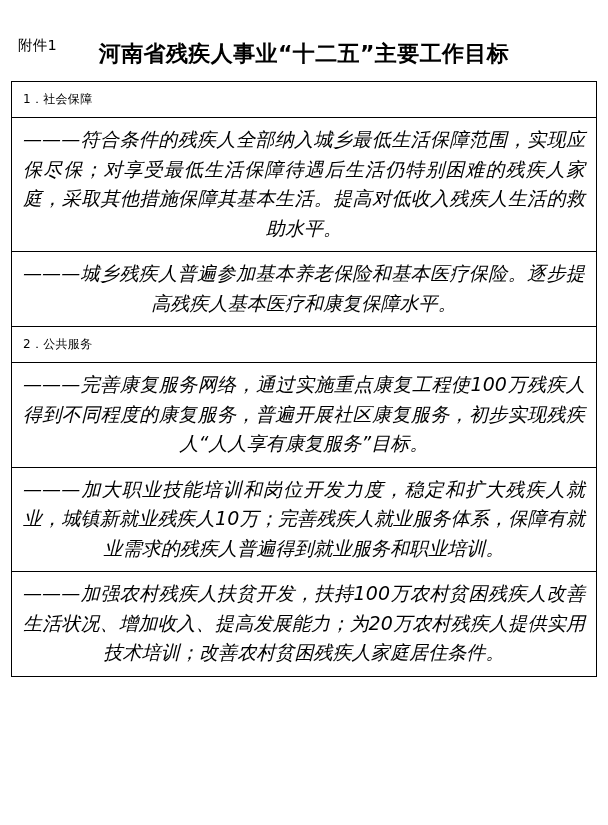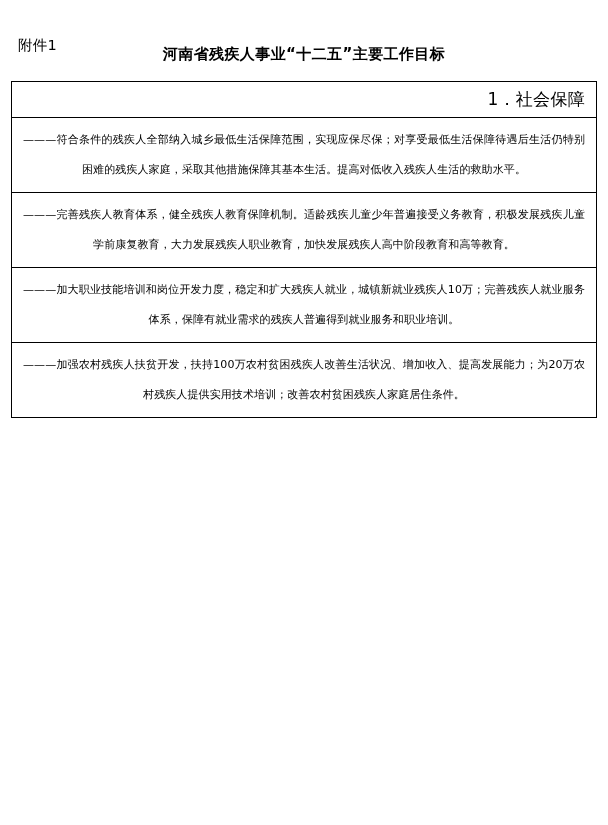--- a/index.html
+++ b/index.html
@@ -33,21 +33,21 @@
     white-space: nowrap;
     margin-top: 28px;
   }
 
   .doc-title {
     position: absolute;
     left: 0;
     top: 42px;
     width: 608px;
     text-align: center;
-    font-size: 15px;
+    font-size: 22px;
     font-weight: bold;
     line-height: 24px;
     letter-spacing: 0.4px;
   }
 
   .goals-table {
     position: absolute;
     left: 11px;
     top: 81px;
     width: 586px;
@@ -59,35 +59,36 @@
     border: 1.3px solid #000000;
     padding: 0;
     vertical-align: middle;
   }
 
   .cell-inner {
     padding: 7px 11px 8px 11px;
   }
 
   .section-head .cell-inner {
-    text-align: right;
-    font-size: 17px;
+    text-align: left;
+    font-size: 12px;
     line-height: 22px;
     padding-top: 6px;
     padding-bottom: 7px;
     letter-spacing: 0.3px;
   }
 
   .goal-row .cell-inner {
-    font-size: 11px;
+    font-size: 19px;
     line-height: 29.5px;
     text-align: justify;
     text-align-last: center;
     text-justify: inter-ideograph;
     letter-spacing: 0.1px;
+    font-style: italic;
   }
 </style>
 </head>
 <body>
 
 <div class="page">
 
   <div class="attachment-label">附件1</div>
 
   <div class="doc-title">河南省残疾人事业“十二五”主要工作目标</div>
@@ -99,21 +100,31 @@
             <div class="cell-inner">1．社会保障</div>
           </td>
         </tr>
         <tr class="goal-row">
           <td>
             <div class="cell-inner">———符合条件的残疾人全部纳入城乡最低生活保障范围，实现应保尽保；对享受最低生活保障待遇后生活仍特别困难的残疾人家庭，采取其他措施保障其基本生活。提高对低收入残疾人生活的救助水平。</div>
           </td>
         </tr>
         <tr class="goal-row">
           <td>
-            <div class="cell-inner">———完善残疾人教育体系，健全残疾人教育保障机制。适龄残疾儿童少年普遍接受义务教育，积极发展残疾儿童学前康复教育，大力发展残疾人职业教育，加快发展残疾人高中阶段教育和高等教育。</div>
+            <div class="cell-inner">———城乡残疾人普遍参加基本养老保险和基本医疗保险。逐步提高残疾人基本医疗和康复保障水平。</div>
+          </td>
+        </tr>
+        <tr class="section-head">
+          <td>
+            <div class="cell-inner">2．公共服务</div>
+          </td>
+        </tr>
+        <tr class="goal-row">
+          <td>
+            <div class="cell-inner">———完善康复服务网络，通过实施重点康复工程使100万残疾人得到不同程度的康复服务，普遍开展社区康复服务，初步实现残疾人“人人享有康复服务”目标。</div>
           </td>
         </tr>
         <tr class="goal-row">
           <td>
             <div class="cell-inner">———加大职业技能培训和岗位开发力度，稳定和扩大残疾人就业，城镇新就业残疾人10万；完善残疾人就业服务体系，保障有就业需求的残疾人普遍得到就业服务和职业培训。</div>
           </td>
         </tr>
         <tr class="goal-row">
           <td>
             <div class="cell-inner">———加强农村残疾人扶贫开发，扶持100万农村贫困残疾人改善生活状况、增加收入、提高发展能力；为20万农村残疾人提供实用技术培训；改善农村贫困残疾人家庭居住条件。</div>

